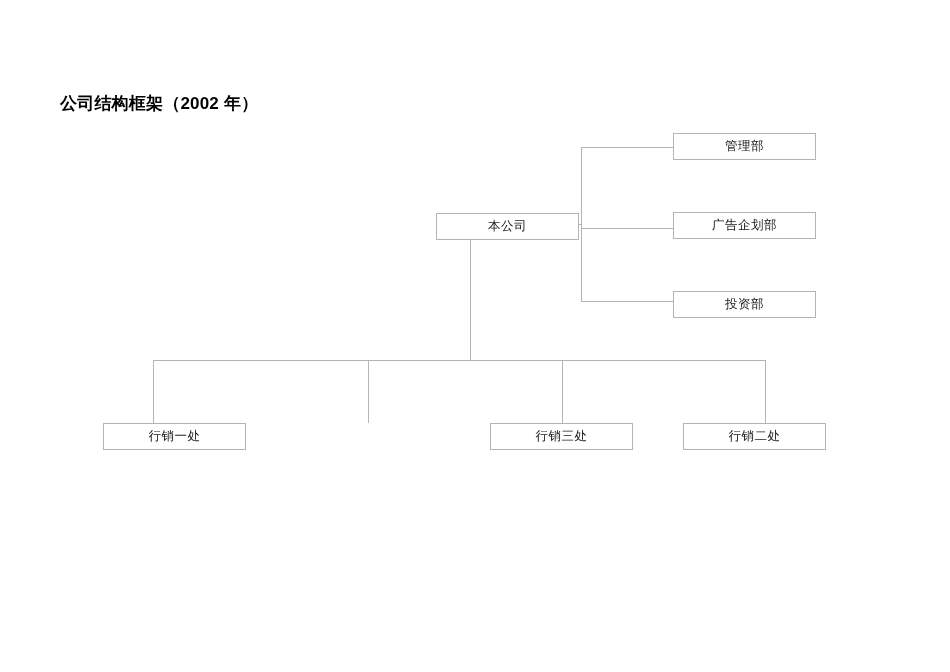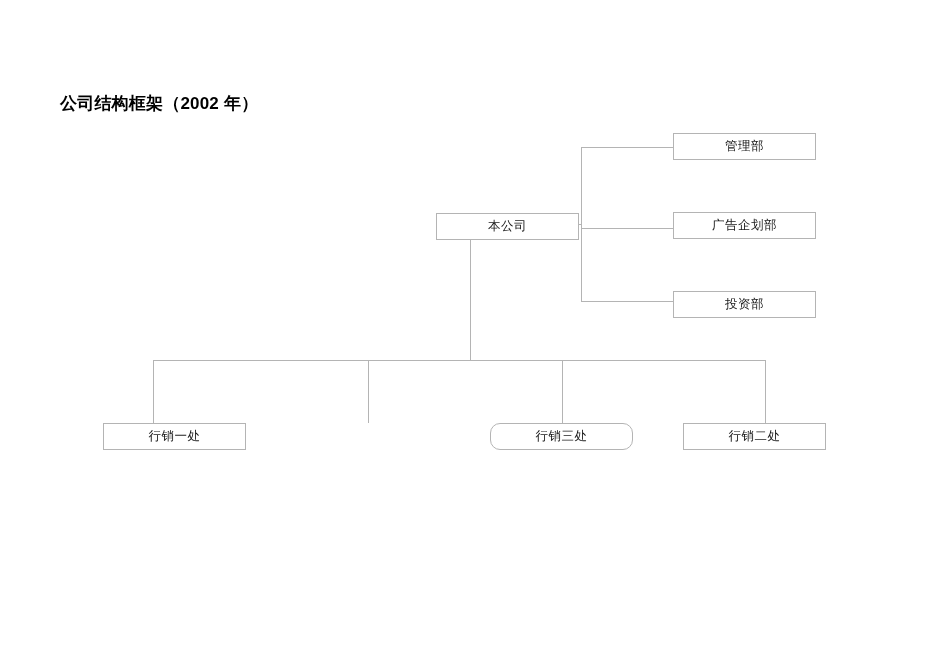--- a/index.html
+++ b/index.html
@@ -85,21 +85,21 @@
 
   <div class="node" style="left:673px; top:291px; width:143px; height:27px;">
     <span>投资部</span>
   </div>
 
   <div class="node" style="left:103px; top:423px; width:143px; height:27px;">
     <span>行销一处</span>
   </div>
 
 
-  <div class="node" style="left:490px; top:423px; width:143px; height:27px;border-radius:10px;">
+  <div class="node" style="left:490px; top:423px; width:143px; height:27px;">
     <span>行销三处</span>
   </div>
 
   <div class="node" style="left:683px; top:423px; width:143px; height:27px;">
     <span>行销二处</span>
   </div>
 
 </div>
 
 </body></html>

